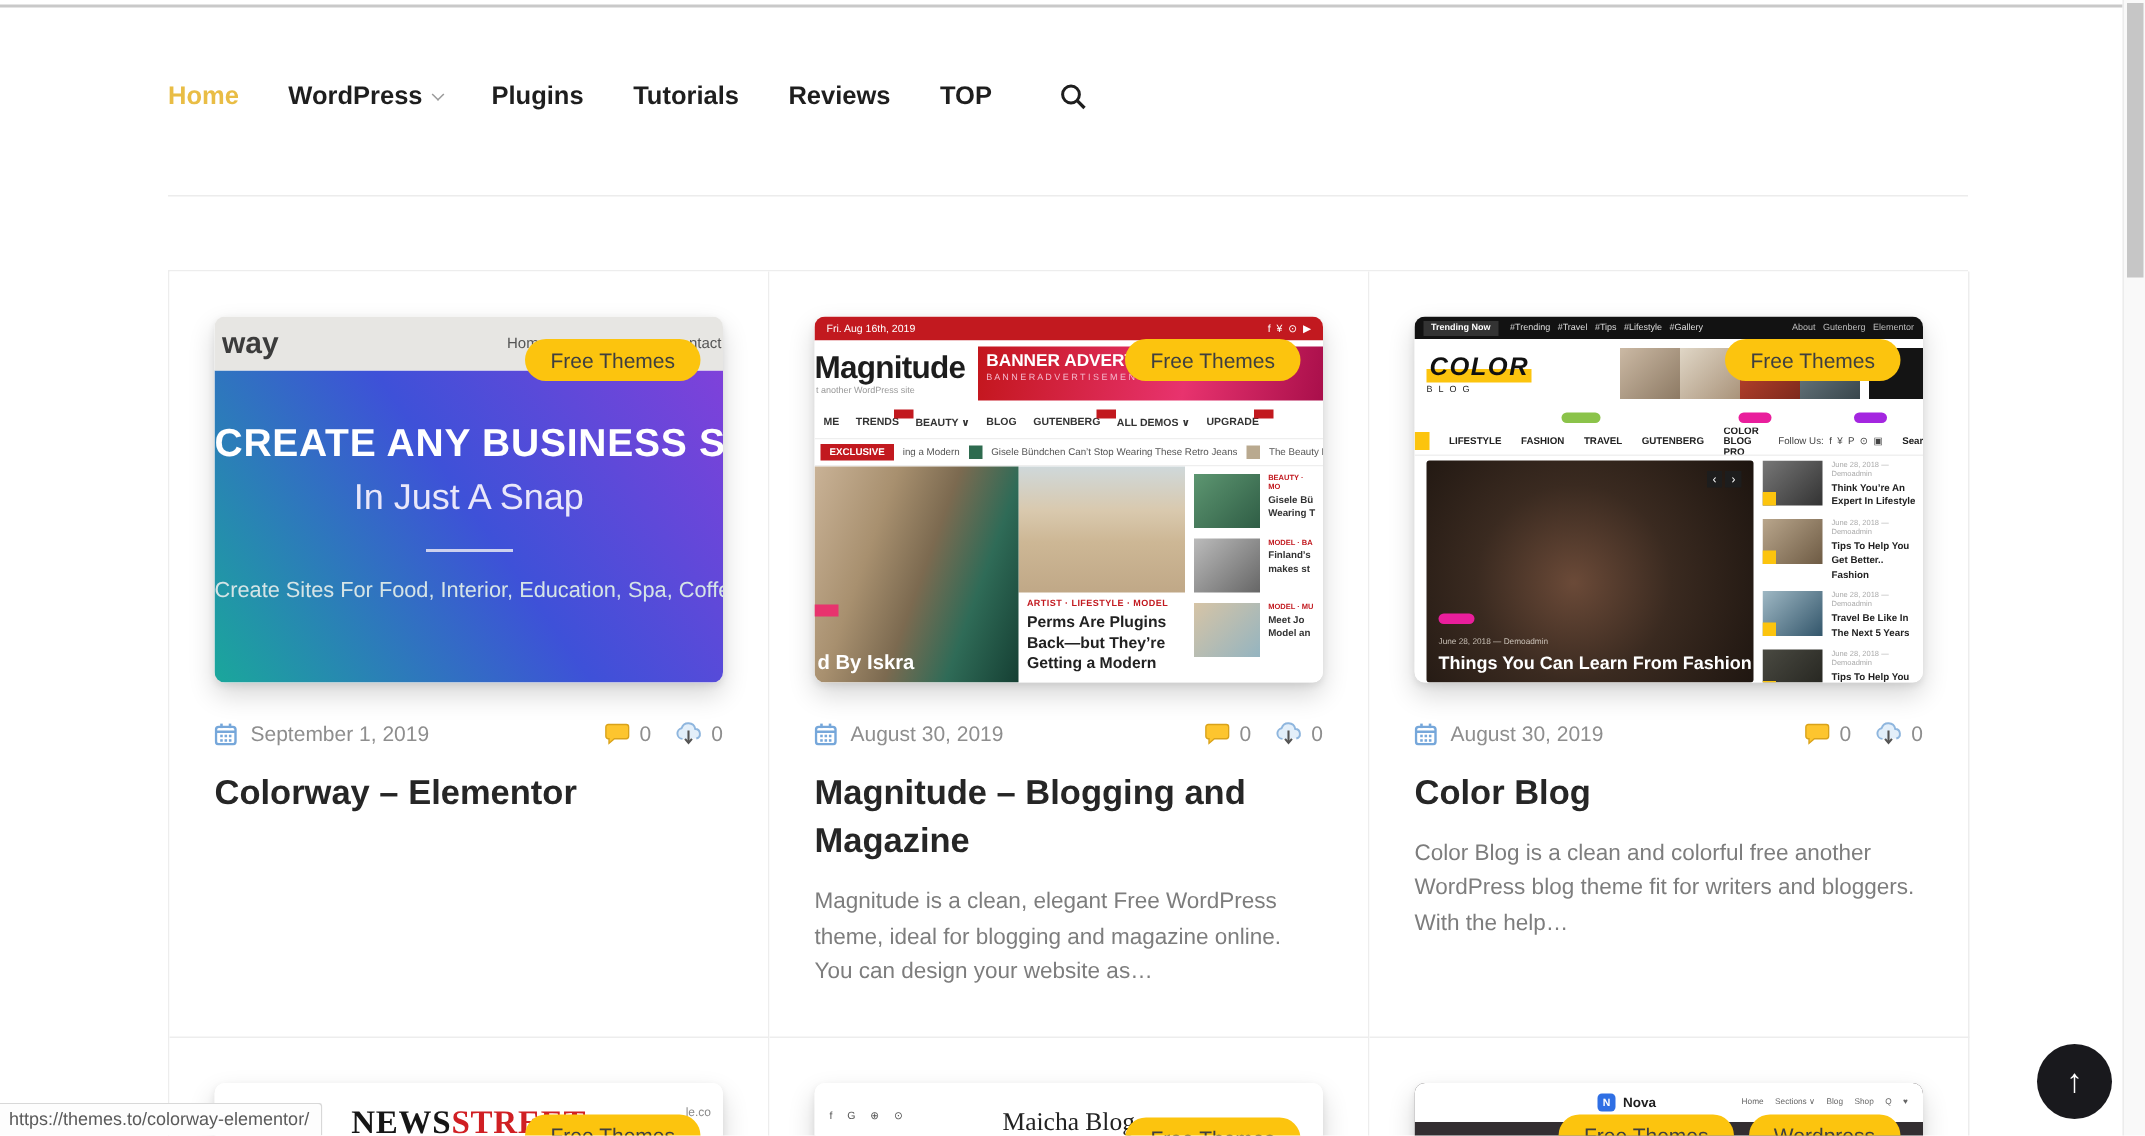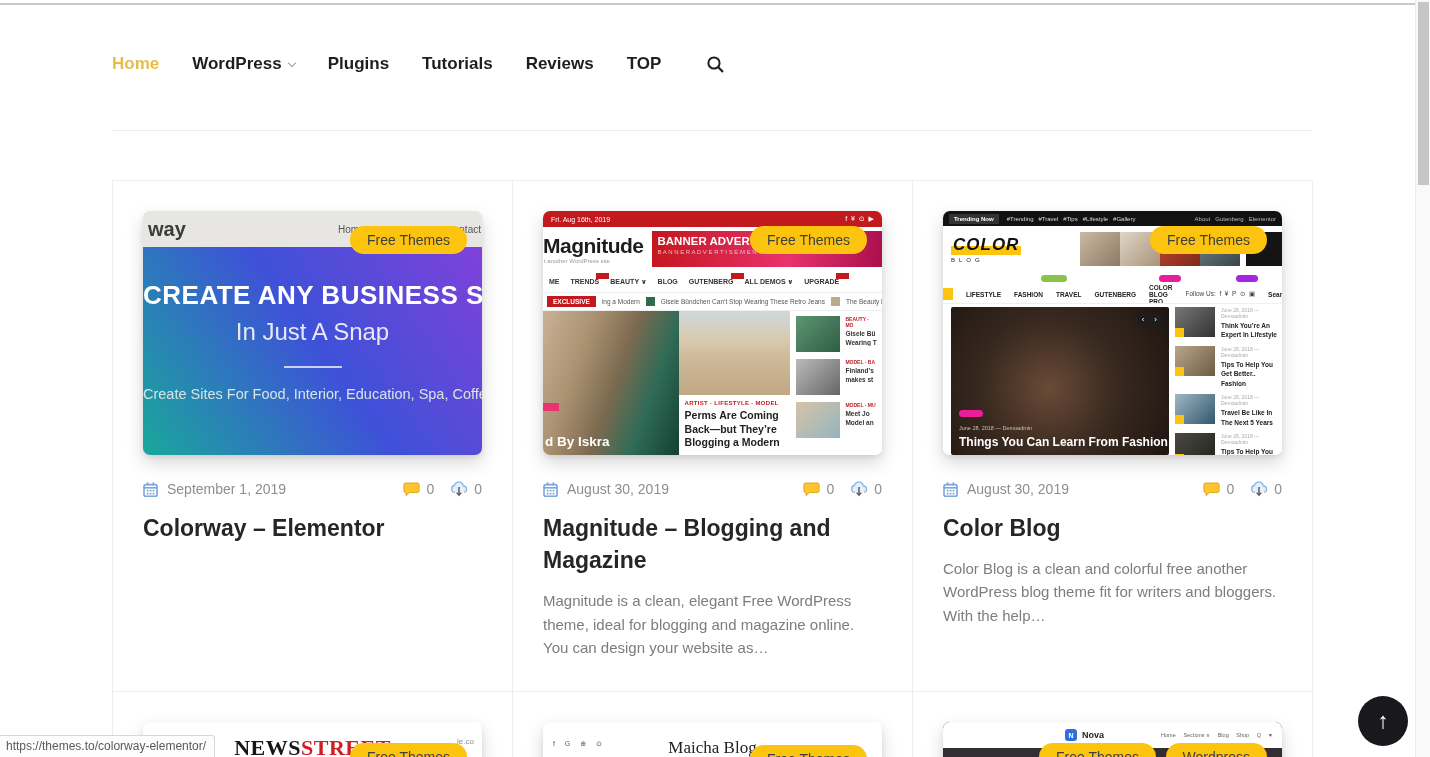--- a/index.html
+++ b/index.html
@@ -275,21 +275,21 @@
           <div class="mg-photo1">
             <i class="mg-pink"></i>
             <div class="mg-hero-text">
               <div>d By Iskra</div>
             </div>
           </div>
           <div class="mg-col2">
             <div class="mg-photo2"></div>
             <div class="mg-art">
               <div class="mg-cats">ARTIST · LIFESTYLE · MODEL</div>
-              <div class="mg-art-title">Perms Are Coming Back—but They’re Blogging a Modern</div>
+              <div class="mg-art-title">Perms Are Plugins Back—but They’re Getting a Modern</div>
             </div>
           </div>
           <div class="mg-side">
             <div class="mg-side-item">
                 <i class="mg-sthumb t1"></i>
               <div>
                   <div class="mg-scat">BEAUTY · MO</div>
               <div class="mg-sl">Gisele Bü</div>
               <div class="mg-sl">Wearing T</div>
                 </div>

